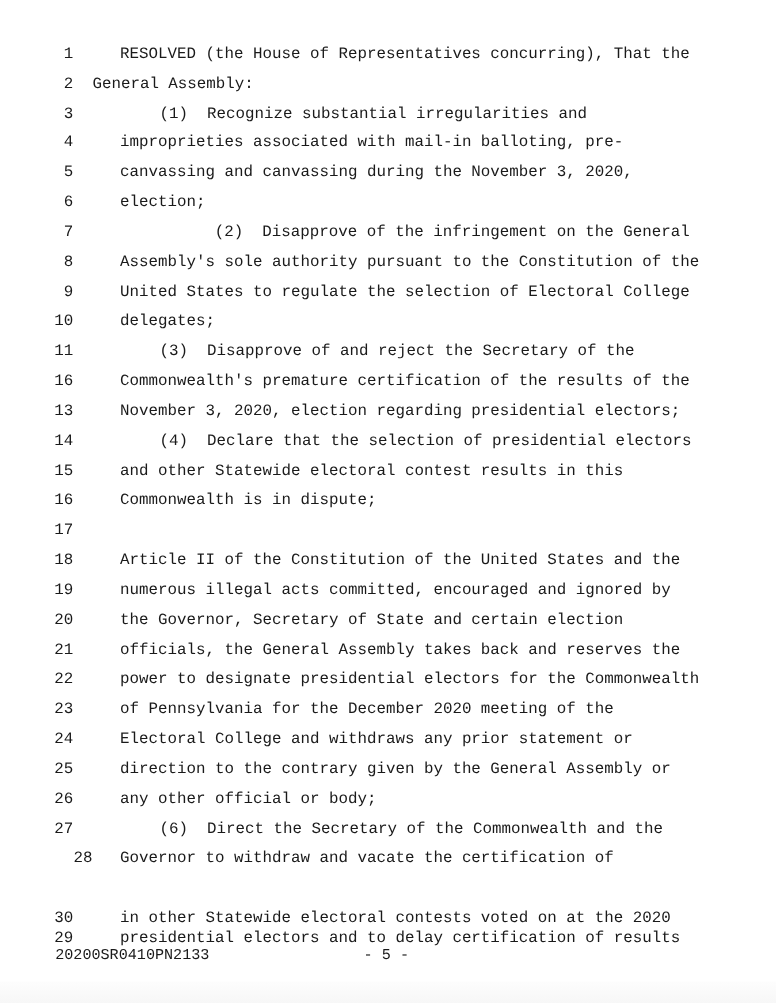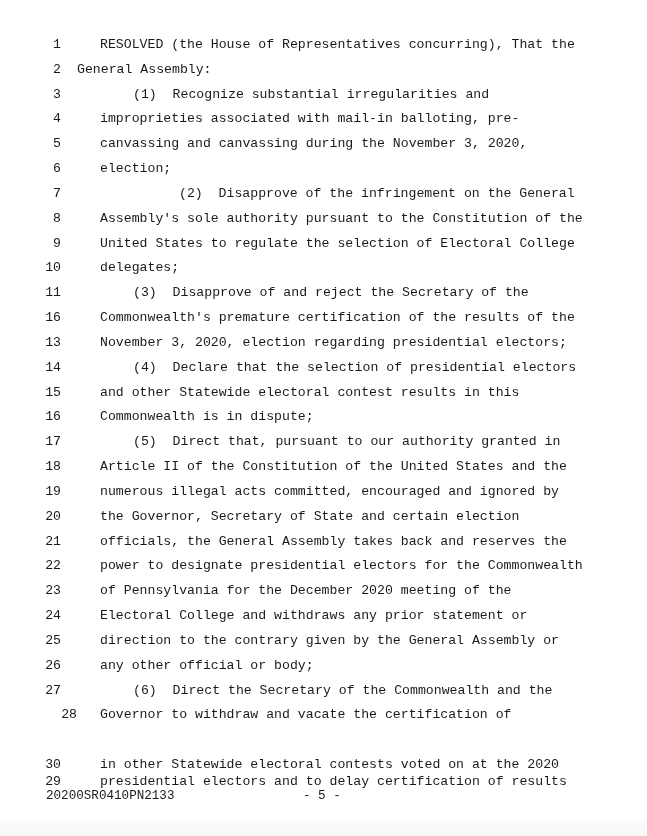--- a/index.html
+++ b/index.html
@@ -33,21 +33,21 @@
       <div class="line" style="top: 183.98px; width: 647px;"><span class="ln">7</span><span class="txt" style="left: 133px; margin-left: 46px;">(2)  Disapprove of the infringement on the General</span></div>
       <div class="line" style="top: 208.81px; width: 647px;"><span class="ln">8</span><span class="txt" style="left: 100px;">Assembly's sole authority pursuant to the Constitution of the</span></div>
       <div class="line" style="top: 233.64px; width: 647px;"><span class="ln">9</span><span class="txt" style="left: 100px;">United States to regulate the selection of Electoral College</span></div>
       <div class="line" style="top: 258.47px; width: 647px;"><span class="ln">10</span><span class="txt" style="left: 100px;">delegates;</span></div>
       <div class="line" style="top: 283.3px; width: 647px;"><span class="ln">11</span><span class="txt" style="left: 133px;">(3)  Disapprove of and reject the Secretary of the</span></div>
       <div class="line" style="top: 308.13px; width: 647px;"><span class="ln">16</span><span class="txt" style="left: 100px;">Commonwealth's premature certification of the results of the</span></div>
       <div class="line" style="top: 332.96px; width: 647px;"><span class="ln">13</span><span class="txt" style="left: 100px;">November 3, 2020, election regarding presidential electors;</span></div>
       <div class="line" style="top: 357.79px; width: 647px;"><span class="ln">14</span><span class="txt" style="left: 133px;">(4)  Declare that the selection of presidential electors</span></div>
       <div class="line" style="top: 382.62px; width: 647px;"><span class="ln">15</span><span class="txt" style="left: 100px;">and other Statewide electoral contest results in this</span></div>
       <div class="line" style="top: 407.45px; width: 647px;"><span class="ln">16</span><span class="txt" style="left: 100px;">Commonwealth is in dispute;</span></div>
-      <div class="line" style="top: 432.28px; width: 647px;"><span class="ln">17</span><span class="txt" style="left: 133px;">(5)  Direct that, pursuant to our authority granted in</span></div>
+      <div class="line" style="top: 432.28px; width: 647px;"><span class="ln">17</span></div>
       <div class="line" style="top: 457.11px; width: 647px;"><span class="ln">18</span><span class="txt" style="left: 100px;">Article II of the Constitution of the United States and the</span></div>
       <div class="line" style="top: 481.94px; width: 647px;"><span class="ln">19</span><span class="txt" style="left: 100px;">numerous illegal acts committed, encouraged and ignored by</span></div>
       <div class="line" style="top: 506.77px; width: 647px;"><span class="ln">20</span><span class="txt" style="left: 100px;">the Governor, Secretary of State and certain election</span></div>
       <div class="line" style="top: 531.6px; width: 647px;"><span class="ln">21</span><span class="txt" style="left: 100px; text-align: center;">officials, the General Assembly takes back and reserves the</span></div>
       <div class="line" style="top: 556.43px; width: 647px;"><span class="ln">22</span><span class="txt" style="left: 100px;">power to designate presidential electors for the Commonwealth</span></div>
       <div class="line" style="top: 581.26px; width: 647px;"><span class="ln">23</span><span class="txt" style="left: 100px;">of Pennsylvania for the December 2020 meeting of the</span></div>
       <div class="line" style="top: 606.09px; width: 647px;"><span class="ln">24</span><span class="txt" style="left: 100px;">Electoral College and withdraws any prior statement or</span></div>
       <div class="line" style="top: 630.92px; width: 647px;"><span class="ln">25</span><span class="txt" style="left: 100px;">direction to the contrary given by the General Assembly or</span></div>
       <div class="line" style="top: 655.75px; width: 647px;"><span class="ln">26</span><span class="txt" style="left: 100px;">any other official or body;</span></div>
       <div class="line" style="top: 680.58px; width: 647px;"><span class="ln">27</span><span class="txt" style="left: 133px;">(6)  Direct the Secretary of the Commonwealth and the</span></div>

